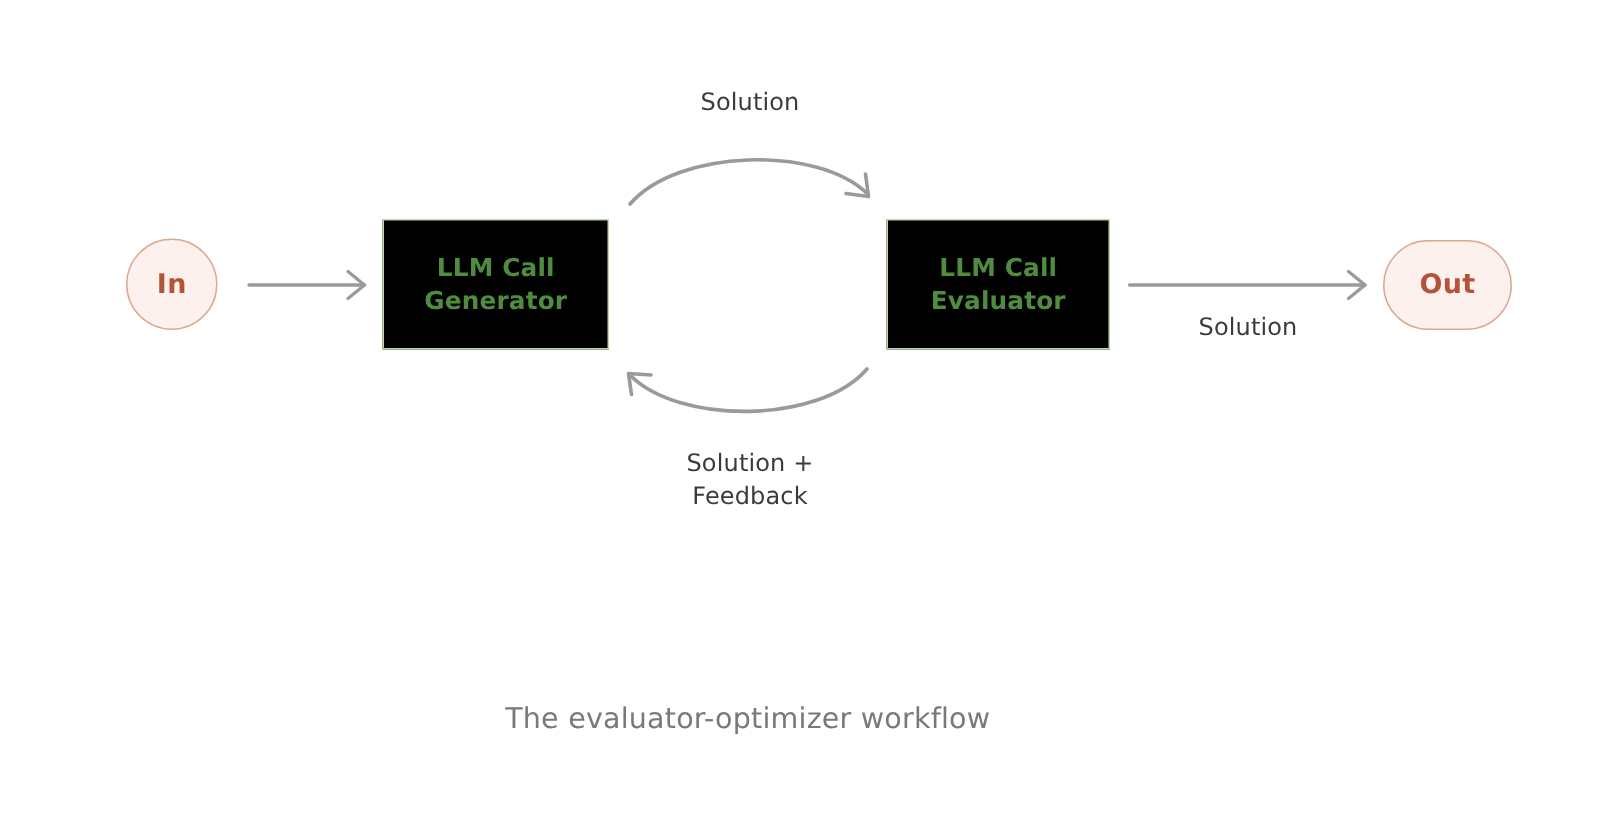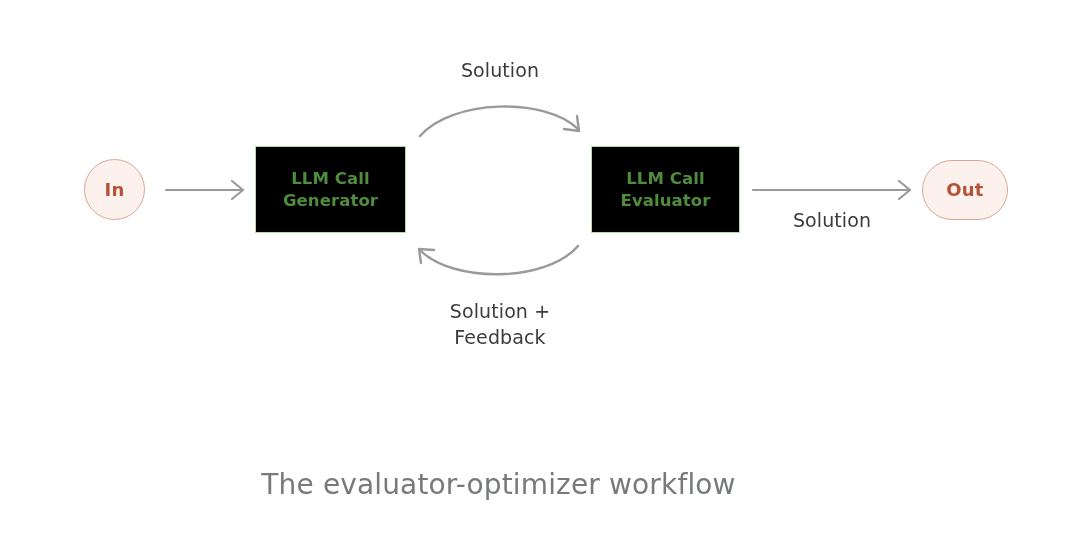--- a/index.html
+++ b/index.html
@@ -86,21 +86,21 @@
     left: 591px;
     top: 146px;
     width: 149px;
     height: 87px;
   }
 
   
   .edge-label {
     position: absolute;
     color: #3b3b3b;
-    font-size: 19px;
+    font-size: 16px;
     line-height: 1.38;
     letter-spacing: 0.1px;
     text-align: center;
     white-space: pre-line;
   }
   #label-solution {
     left: 400px;
     top: 57px;
     width: 200px;
   }
@@ -116,21 +116,21 @@
   }
 
   
   #caption {
     position: absolute;
     left: 0;
     top: 468px;
     width: 997px;
     text-align: center;
     color: #77797a;
-    font-size: 28px;
+    font-size: 19px;
     letter-spacing: 0.15px;
   }
 </style>
 </head>
 <body>
 
 <svg id="diagram-canvas" viewBox="0 0 1080 553" xmlns="http://www.w3.org/2000/svg">
 
   <g>
     <line x1="166" y1="190" x2="243" y2="190" stroke="#9a9a98" stroke-width="2.2" stroke-linecap="round"></line>

